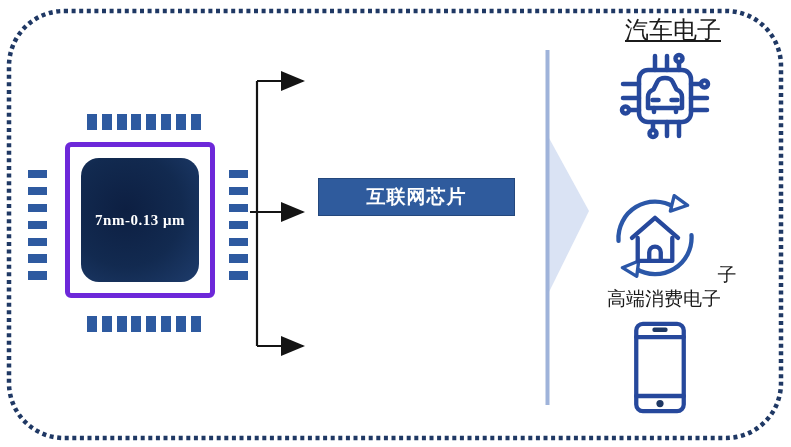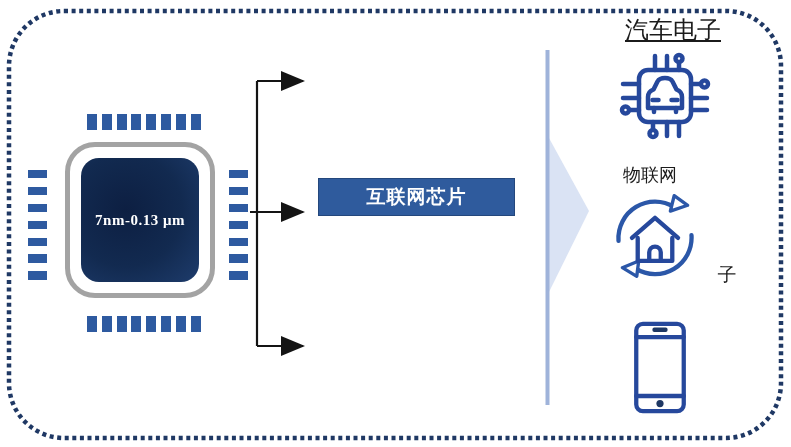--- a/index.html
+++ b/index.html
@@ -10,21 +10,21 @@
   .abs{position:absolute;}
   svg{display:block;}
 
   
   .pins{position:absolute;}
   .pins-h{background:repeating-linear-gradient(to right,#2E5AA0 0 10px,transparent 10px 14.8px);}
   .pins-v{background:repeating-linear-gradient(to bottom,#2E5AA0 0 8.5px,transparent 8.5px 16.9px);}
 
   .chip-ring{
     position:absolute;left:65px;top:142px;width:150px;height:156px;
-    box-sizing:border-box;border:5px solid #a3a3a3;border-radius:30px;background:#fff;
+    box-sizing:border-box;border:5px solid #6d28d9;border-radius:6px;background:#fff;
   }
   .chip-die{
     position:absolute;left:11px;top:11px;right:11px;bottom:11px;border-radius:18px;
     background:radial-gradient(circle at 38% 42%, #0D1F42 0%, #122A50 55%, #1E3C6C 100%);
     display:flex;align-items:center;justify-content:center;
   }
   .chip-die span{
     color:#FFFFFF;font-family:"Liberation Serif",serif;font-weight:bold;
     font-size:15px;letter-spacing:.5px;white-space:nowrap;
   }
@@ -96,38 +96,38 @@
         <circle cx="89.5" cy="38" r="3.5"></circle>
       <path d="M76,52 H92 M76,64 H92"></path>
       <path d="M24,38 H8 M24,52 H8 M24,64 H15"></path>
         <circle cx="10.5" cy="64" r="3.5"></circle>
       <path d="M38,76 V83"></path>
         <circle cx="38" cy="87.5" r="3.5"></circle>
       <path d="M52,76 V90 M64,76 V90"></path>
     </g>
   </svg>
 
-  <div class="app-label" style="left:600px;top:163px;width:100px;font-size:18px;">物联网</div>
 
   <svg class="abs" style="left:607px;top:188px;" width="96" height="96" viewBox="0 0 100 100">
     <g fill="none" stroke="#2B57A8" stroke-width="4.5" stroke-linecap="round" stroke-linejoin="round">
       <path d="M12,55 A38,38 0 0 1 70,20"></path>
       <path d="M88,49 A38,38 0 0 1 30,84"></path>
       <path d="M70,8 L84,18 L66,24 Z" fill="#FFFFFF" stroke-width="3.5"></path>
       <path d="M31,92 L16,83 L33,76 Z" fill="#FFFFFF" stroke-width="3.5"></path>
     </g>
     <g fill="none" stroke="#26489C" stroke-width="4.5" stroke-linecap="round" stroke-linejoin="round">
       <path d="M26,52 L50,31 L74,52"></path>
       <path d="M32,52 V76 H68 V52"></path>
       <path d="M44,76 V67 a6,6 0 0 1 12,0 V76"></path>
     </g>
   </svg>
 
   <div class="app-label" style="left:712px;top:262px;width:30px;font-size:19px;">子</div>
 
+  <div class="app-label" style="left:596px;top:286px;width:136px;font-size:19px;">高端消费电子</div>
 
   <svg class="abs" style="left:631px;top:320px;" width="58" height="95" viewBox="0 0 60 100">
     <g fill="none" stroke="#26489C" stroke-width="4.5" stroke-linecap="round" stroke-linejoin="round">
       <rect x="5" y="4" width="50" height="92" rx="7"></rect>
       <line x1="5" y1="18" x2="55" y2="18"></line>
       <line x1="5" y1="80" x2="55" y2="80"></line>
     </g>
     <rect x="22" y="8" width="16" height="4.5" rx="2" fill="#1F3864"></rect>
     <circle cx="30" cy="88" r="3.8" fill="#1F3864"></circle>
   </svg>

